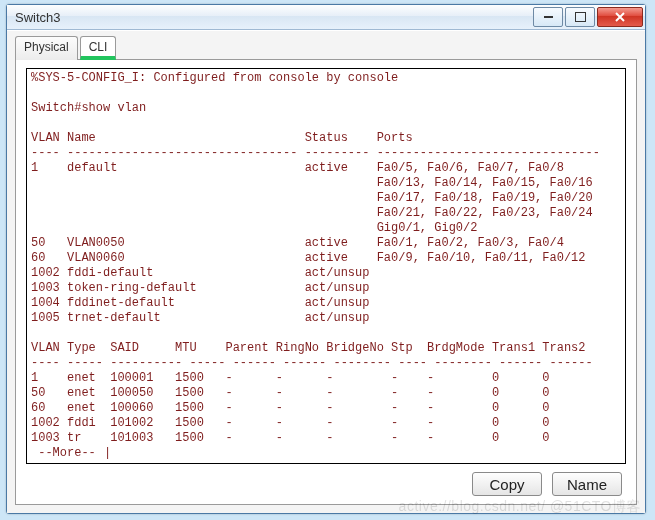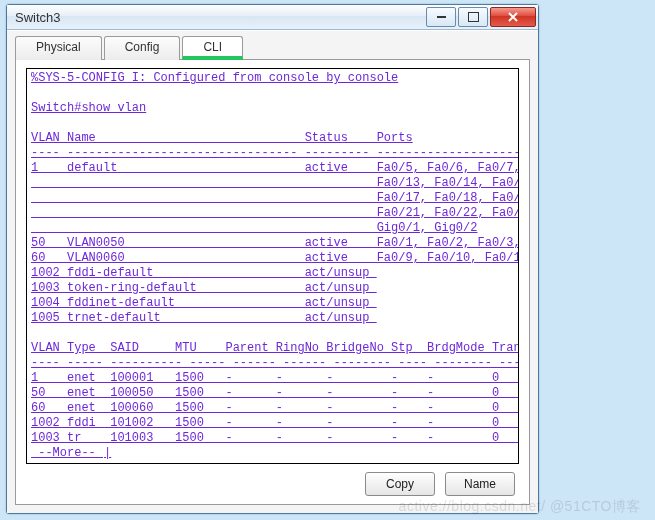--- a/index.html
+++ b/index.html
@@ -6,21 +6,21 @@
   html, body {
     margin: 0; padding: 0;
     width: 655px; height: 520px;
     font-family: "Segoe UI", Tahoma, sans-serif;
     background: #cde6f7;
     overflow: hidden;
   }
   .window {
     position: absolute;
     left: 6px; top: 4px;
-    width: 533px; height: 510px;
+    width: 640px; height: 510px;
     background: #f0f0f0;
     border: 1px solid #4a79a5;
     border-radius: 3px;
     box-shadow: 0 0 2px rgba(0,0,0,.25);
     display: flex; flex-direction: column;
   }
   .titlebar {
     height: 30px;
     background: linear-gradient(#fdfefe, #e7eff8 45%, #d8e6f3 46%, #e7f1fb);
     border-bottom: 1px solid #9fb9d3;
@@ -56,21 +56,21 @@
     background: #f4f4f4;
     padding: 4px 8px 8px 8px;
     display: flex; flex-direction: column;
     border-top: 1px solid #fff;
   }
   .tabs {
     display:flex; height:24px;
     position:relative; top:1px; z-index:2;
   }
   .tab {
-    padding: 3px 20px 0;
+    padding: 3px 8px 0;
     font-size:12px;
     border:1px solid #9a9a9a;
     border-bottom:none;
     margin-right:2px;
     background: linear-gradient(#fcfcfc,#ececec);
     border-top-left-radius:3px;
     border-top-right-radius:3px;
     color:#333;
   }
   .tab.active{
@@ -98,36 +98,35 @@
     position:relative;
     overflow:hidden;
     background:#fff;
   }
   .cli{
     font-family: "Courier New", monospace;
     font-size:12px;
     line-height:15px;
     white-space:pre;
     padding:2px 0 2px 4px;
-    color:#6d28d9;
+    color:#7f1d1d;
     overflow-y:scroll;
     height:100%;
-    text-decoration:underline;
   }
   
   .cli::-webkit-scrollbar{width:17px;background:#efefef;}
   .cli::-webkit-scrollbar-thumb{background:linear-gradient(#e8e8e8,#cfcfcf);border:1px solid #9a9a9a;}
   .cli::-webkit-scrollbar-button{height:17px;background:#e8e8e8;border:1px solid #9a9a9a;}
   .btnrow{
     display:flex; justify-content:flex-end;
     gap:10px; padding:8px 4px 2px;
   }
   .btn{
     min-width:70px; height:24px;
-    font-size:12px;
+    font-size:15px;
     border:1px solid #8a8a8a;
     border-radius:3px;
     background: linear-gradient(#fefefe,#e5e5e5);
     display:flex; align-items:center; justify-content:center;
     color:#222;
   }
   .watermark{
     position:absolute; right:14px; bottom:4px;
     font-size:14px; color:rgba(0,0,0,.12);
     font-family: Arial, sans-serif;
@@ -149,21 +148,20 @@
         <svg viewBox="0 0 12 12">
             <path d="M2 2 L10 10 M10 2 L2 10"></path>
           </svg>
       </div>
     </div>
   </div>
 
   <div class="body">
     <div class="tabs">
       <div class="tab">Physical</div>
-      <div class="tab">Config</div>
       <div class="tab active">CLI</div>
     </div>
 
     <div class="panel">
 
       <div class="cliwrap">
         <div class="cli cursor" id="cli">%SYS-5-CONFIG_I: Configured from console by console
 
 Switch#show vlan
 

